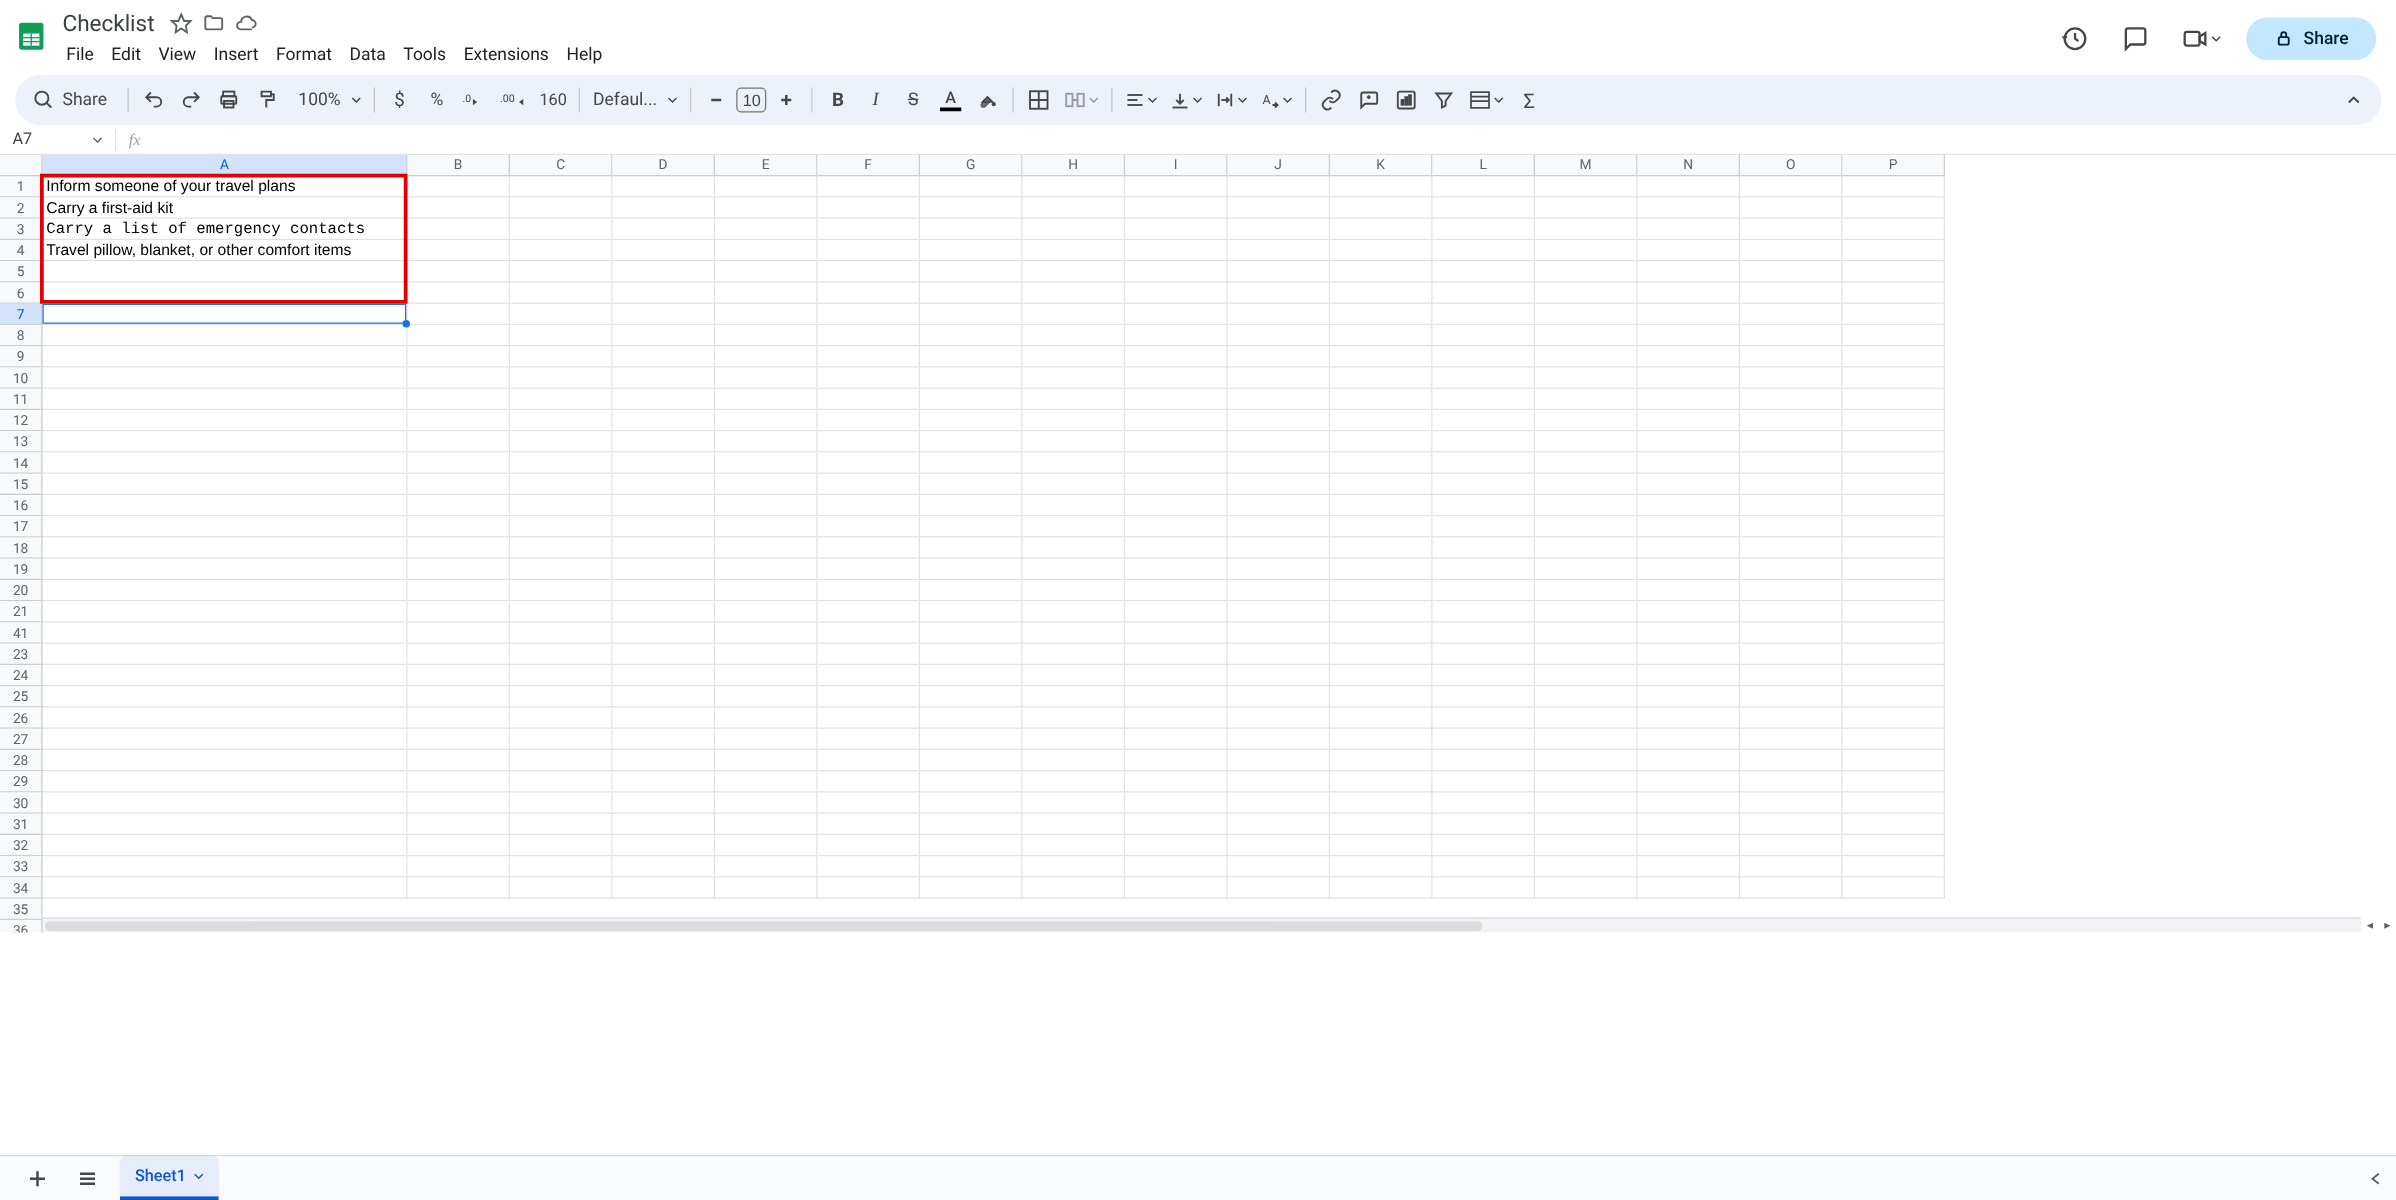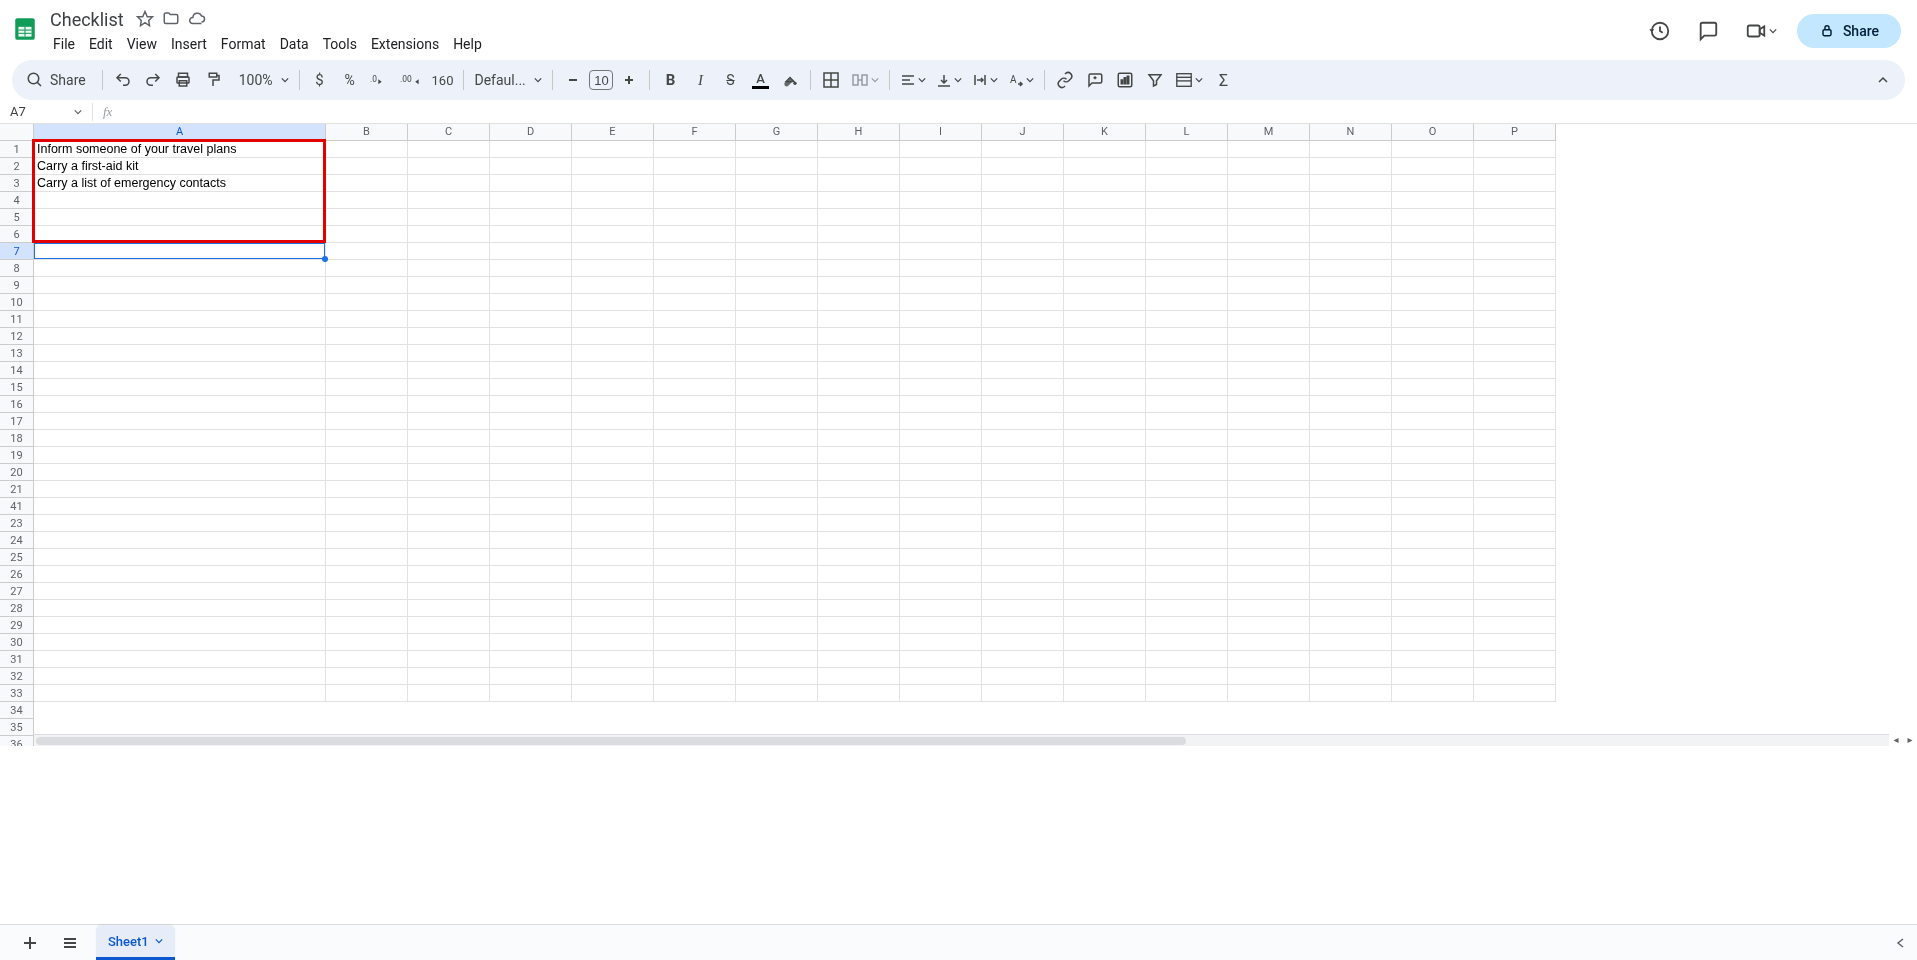--- a/index.html
+++ b/index.html
@@ -448,21 +448,39 @@
         <div class="cell" style="width: 82px;"></div>
         <div class="cell" style="width: 82px;"></div>
         <div class="cell" style="width: 82px;"></div>
         <div class="cell" style="width: 82px;"></div>
         <div class="cell" style="width: 82px;"></div>
         <div class="cell" style="width: 82px;"></div>
         <div class="cell" style="width: 82px;"></div>
         <div class="cell" style="width: 82px;"></div>
       </div>
       <div class="row">
-        <div class="cell" style="width: 292px;">Carry a list of emergency contacts</div>
+        <div class="cell" style="width: 292px; font-family: Liberation Mono, monospace;">Carry a list of emergency contacts</div>
+        <div class="cell" style="width: 82px;"></div>
+        <div class="cell" style="width: 82px;"></div>
+        <div class="cell" style="width: 82px;"></div>
+        <div class="cell" style="width: 82px;"></div>
+        <div class="cell" style="width: 82px;"></div>
+        <div class="cell" style="width: 82px;"></div>
+        <div class="cell" style="width: 82px;"></div>
+        <div class="cell" style="width: 82px;"></div>
+        <div class="cell" style="width: 82px;"></div>
+        <div class="cell" style="width: 82px;"></div>
+        <div class="cell" style="width: 82px;"></div>
+        <div class="cell" style="width: 82px;"></div>
+        <div class="cell" style="width: 82px;"></div>
+        <div class="cell" style="width: 82px;"></div>
+        <div class="cell" style="width: 82px;"></div>
+      </div>
+      <div class="row">
+        <div class="cell" style="width: 292px;">Travel pillow, blanket, or other comfort items</div>
         <div class="cell" style="width: 82px;"></div>
         <div class="cell" style="width: 82px;"></div>
         <div class="cell" style="width: 82px;"></div>
         <div class="cell" style="width: 82px;"></div>
         <div class="cell" style="width: 82px;"></div>
         <div class="cell" style="width: 82px;"></div>
         <div class="cell" style="width: 82px;"></div>
         <div class="cell" style="width: 82px;"></div>
         <div class="cell" style="width: 82px;"></div>
         <div class="cell" style="width: 82px;"></div>

